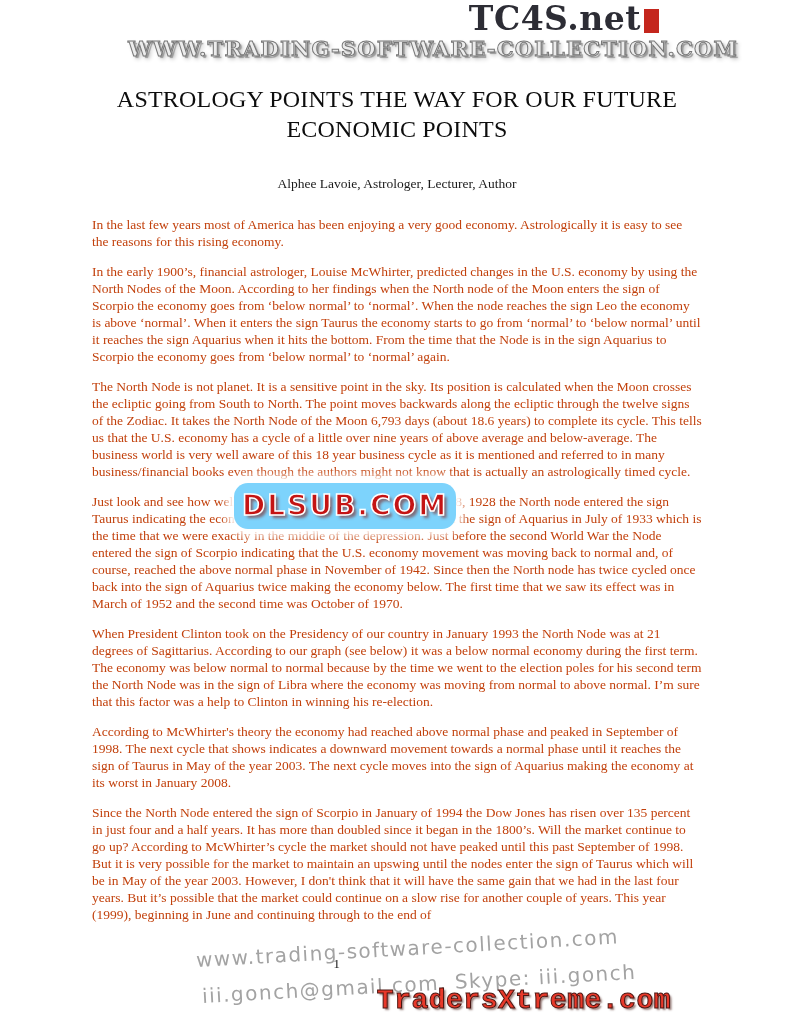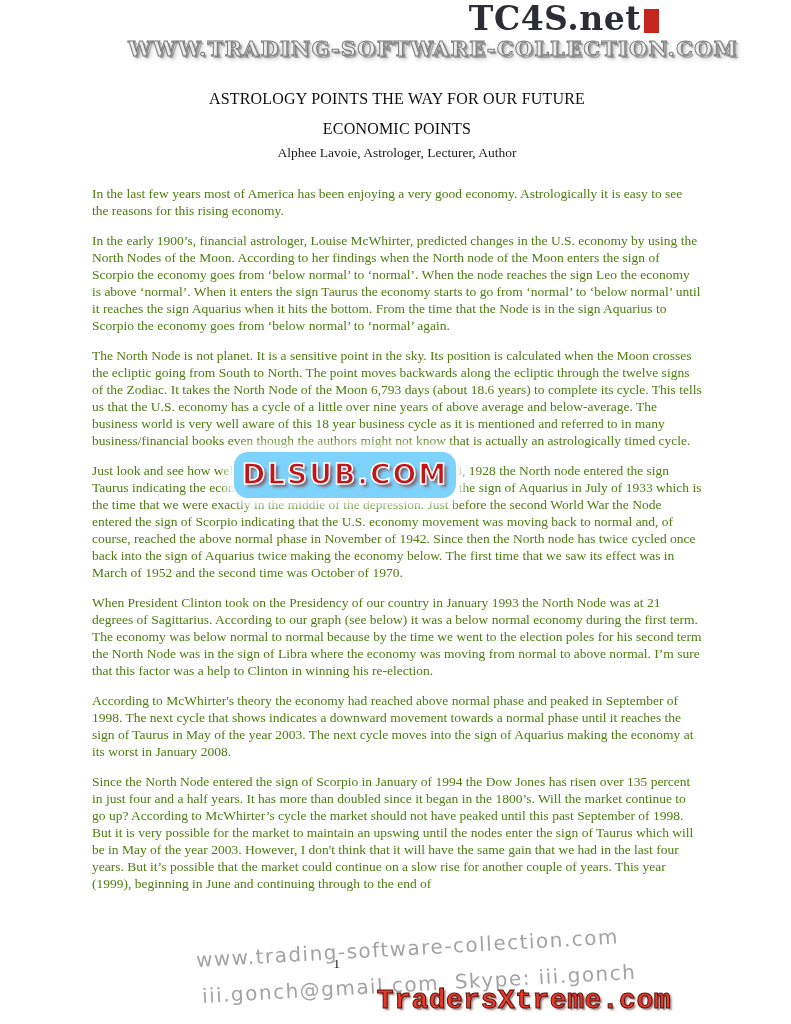--- a/index.html
+++ b/index.html
@@ -35,31 +35,31 @@
     -webkit-text-stroke:1px #777777;
     text-shadow:2px 2px 1px #9a9a9a, 3px 3px 4px #b6b6b6;
     z-index:6;
   }
 
   
   .content {
     position:absolute; left:92px; top:84px; width:610px; z-index:1;
   }
   .title {
-    font-size:16px; font-weight:normal; color:#0d0d0d;
+    font-size:24px; font-weight:normal; color:#0d0d0d;
     text-align:center; line-height:30px; letter-spacing:0.2px;
   }
   .title span { display:block; }
   .byline {
-    margin-top:1px; text-align:center; font-size:13.5px; color:#1a1a1a;
+    margin-top:32px; text-align:center; font-size:13.5px; color:#1a1a1a;
   }
   .body-text { margin-top:24px; }
   .body-text p {
     font-size:13.5px; line-height:17px; margin-bottom:13px;
-    text-align:left; color:#4d7c0f;
+    text-align:left; color:#c2410c;
   }
   .p-wrap { position:relative; }
 
   
   .wm-dlsub {
     position:absolute; top:-10px; left:142px; z-index:5;
     font-family:"DejaVu Sans", sans-serif; font-weight:bold;
     font-size:28px; line-height:46px; letter-spacing:2px; white-space:nowrap;
     color:#c41414;
     background:#7dd3fc; border-radius:14px; padding:0 8px;

